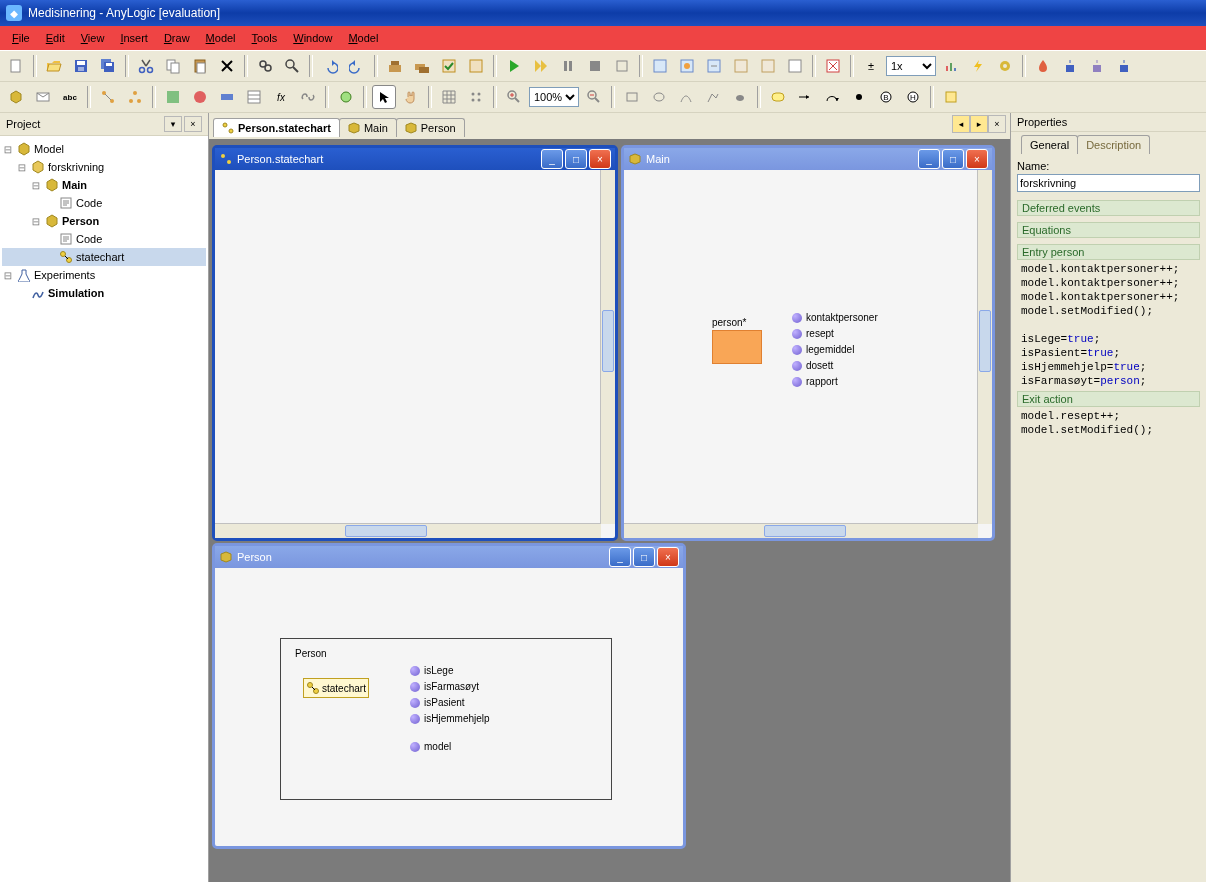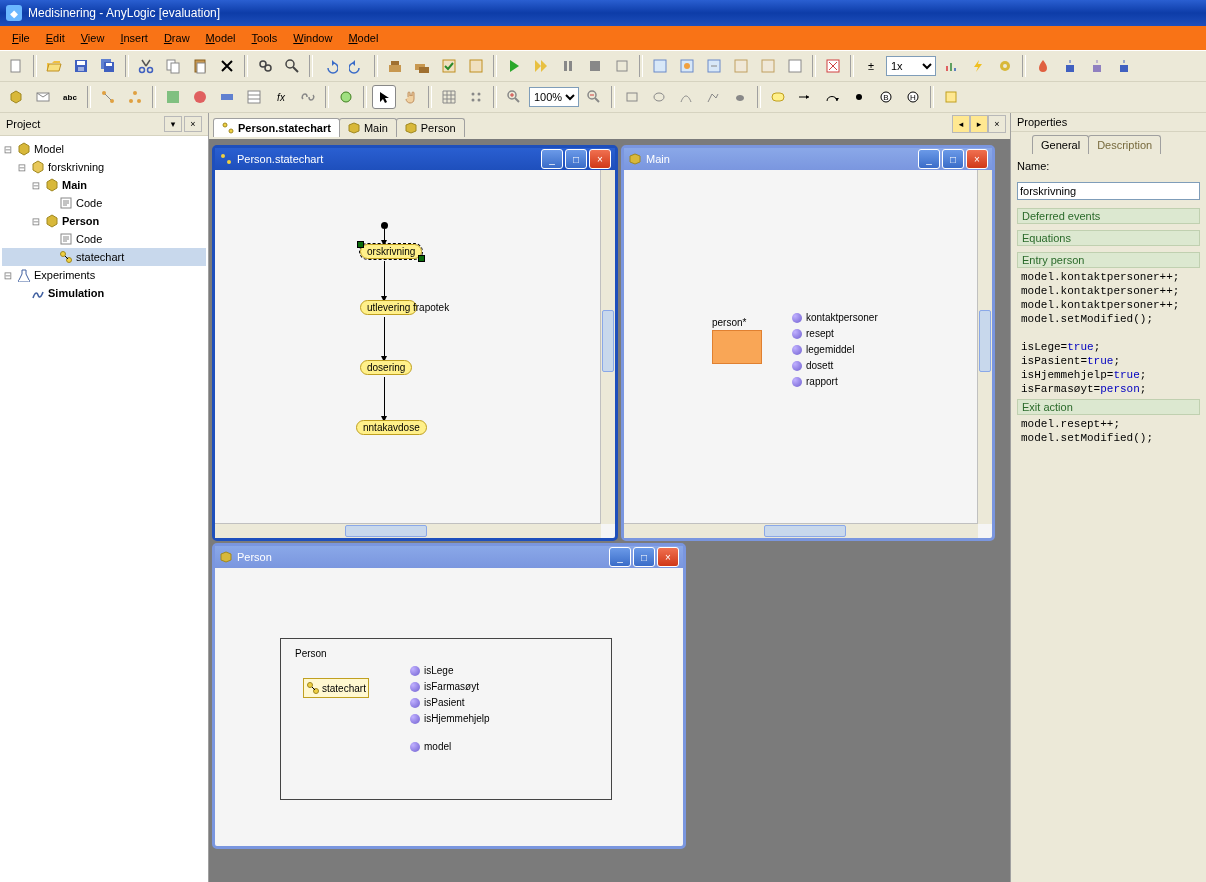--- a/index.html
+++ b/index.html
@@ -1,18 +1,18 @@
 <!DOCTYPE html>
 <html><head>
 <meta charset="utf-8">
 <style>
 html,body{margin:0;padding:0;font-family:Tahoma,Arial,sans-serif;font-size:11px;background:#ece9d8;color:#000;overflow:hidden}
 .titlebar{height:26px;background:linear-gradient(180deg,#2a5fd1 0%,#0d3ca8 50%,#1e4fbc 100%);color:#fff;display:flex;align-items:center;padding:0 6px;font-weight:normal;font-size:12px}
 .titlebar .icon{width:16px;height:16px;background:#6ab7ff;border-radius:3px;margin-right:6px;display:flex;align-items:center;justify-content:center;font-size:10px}
-.menubar{height:24px;background:#f97316;display:flex;align-items:center;padding:0 4px;border-bottom:1px solid #fff}
+.menubar{height:24px;background:#ef4444;display:flex;align-items:center;padding:0 4px;border-bottom:1px solid #fff}
 .menubar span{padding:3px 8px;cursor:default}
 .menubar span:first-letter{text-decoration:underline}
 .toolbar{height:26px;background:#ece9d8;display:flex;align-items:center;padding:2px 4px;gap:3px;border-bottom:1px solid #d6d3c0}
 .tbtn{width:22px;height:22px;display:flex;align-items:center;justify-content:center;cursor:default;border:1px solid transparent;border-radius:3px}
 .tsep{width:2px;height:22px;border-left:1px solid #a0a0a0;border-right:1px solid #fff;margin:0 2px}
 .body{display:flex;height:calc(882px - 26px - 24px - 26px - 26px);position:relative}
 .panel-header{background:#ece9d8;padding:3px 6px;display:flex;align-items:center;justify-content:space-between;font-size:11px;border-bottom:1px solid #d6d3c0}
 .panel-header .pbtns{display:flex;gap:2px}
 .panel-header .pbtn{width:16px;height:14px;border:1px solid #b8b8b8;background:#ece9d8;font-size:9px;display:flex;align-items:center;justify-content:center;cursor:default}
 .project{width:208px;border-right:1px solid #a0a0a0;background:#fff;display:flex;flex-direction:column}
@@ -46,26 +46,26 @@
 .hscroll .thumb{position:absolute;top:1px;bottom:1px;background:#c8d8ec;border:1px solid #8aa8e8;border-radius:2px}
 .state{position:absolute;background:#fff08a;border:1px solid #c0a020;border-radius:10px;padding:1px 6px;font-size:10px;text-align:center;white-space:nowrap}
 .state.sel{outline:1px dashed #000}
 .state.sel::before,.state.sel::after{content:"";position:absolute;width:5px;height:5px;background:#0b6b0b;border:1px solid #000}
 .state.sel::before{top:-4px;left:-4px}
 .state.sel::after{bottom:-4px;right:-4px}
 .arrow{position:absolute;width:1px;background:#000}
 .arrow::after{content:"";position:absolute;bottom:-1px;left:-3px;width:0;height:0;border-left:3.5px solid transparent;border-right:3.5px solid transparent;border-top:6px solid #000}
 .initdot{position:absolute;width:7px;height:7px;background:#000;border-radius:50%}
 .prop{width:195px;background:#ece9d8;display:flex;flex-direction:column;border-left:1px solid #a0a0a0}
-.proptabs{display:flex;padding:3px 3px 0 21px;gap:0;background:#ece9d8}
+.proptabs{display:flex;padding:3px 3px 0 10px;gap:0;background:#ece9d8}
 .proptab{padding:3px 8px;border:1px solid #a0a0a0;border-bottom:none;border-radius:3px 3px 0 0;background:#ece9d8;cursor:default;margin-right:-1px}
 .proptab.active{background:#ece9d8;font-weight:normal;z-index:2;position:relative}
 .proptab:not(.active){color:#776a3d}
 .propbody{padding:6px;font-size:11px}
-.propbody label{display:block;margin-bottom:10px}
+.propbody label{display:block;margin-bottom:2px}
 .propbody input{width:100%;border:1px solid #7f9db9;padding:2px;font-size:11px;font-family:inherit;box-sizing:border-box}
 .code-section{margin-top:8px}
 .code-header{background:#dce8d0;padding:1px 4px;color:#2a6a2a;border:1px solid #c0d0b0;margin-top:1px}
 .code-body{font-family:"Courier New",monospace;font-size:11px;padding:2px 4px;white-space:pre;line-height:14px}
 .kw-true{color:#0000c0}
 .kw-false{color:#0000c0}
 .paramdot{width:10px;height:10px;border-radius:50%;background:radial-gradient(circle at 30% 30%,#c0b0ff,#7060d0);display:inline-block;vertical-align:middle;margin-right:4px}
 .lbl{font-size:10px;color:#000}
 .personbox{position:absolute;background:#f9a656;border:1px solid #e08030}
 .personframe{position:absolute;border:1px solid #444}
@@ -613,32 +613,20 @@
                 <circle cx="3" cy="3" r="2" fill="#f0d040"></circle>
                 <circle cx="9" cy="9" r="2" fill="#f0d040"></circle>
               </svg>
             </span>
           <span>Person.statechart</span>
           <div class="win-btns">
             <div class="win-btn min">_</div>
             <div class="win-btn max">□</div>
             <div class="win-btn close">×</div>
           </div>
-        </div>
-        <div class="canvas dotgrid">
-          <div class="initdot" style="left:166px;top:52px"></div>
-          <div class="arrow" style="left:169px;top:59px;height:16px"></div>
-          <div class="state sel" style="left:145px;top:74px"><span>orskrivning</span></div>
-          <div class="arrow" style="left:169px;top:91px;height:40px"></div>
-          <div class="state" style="left:145px;top:130px"><span>utlevering</span></div>
-          <span class="lbl" style="position:absolute;left:198px;top:132px">frapotek</span>
-          <div class="arrow" style="left:169px;top:147px;height:44px"></div>
-          <div class="state" style="left:145px;top:190px"><span>dosering</span></div>
-          <div class="arrow" style="left:169px;top:207px;height:44px"></div>
-          <div class="state" style="left:141px;top:250px"><span>nntakavdose</span></div>
         </div>
         <div class="vscroll">
             <div class="thumb" style="top:140px;height:60px"></div>
           </div>
         <div class="hscroll">
             <div class="thumb" style="left:130px;width:80px"></div>
           </div>
       </div>
 
       <div class="win inactive" style="left:412px;top:6px;width:368px;height:390px">

